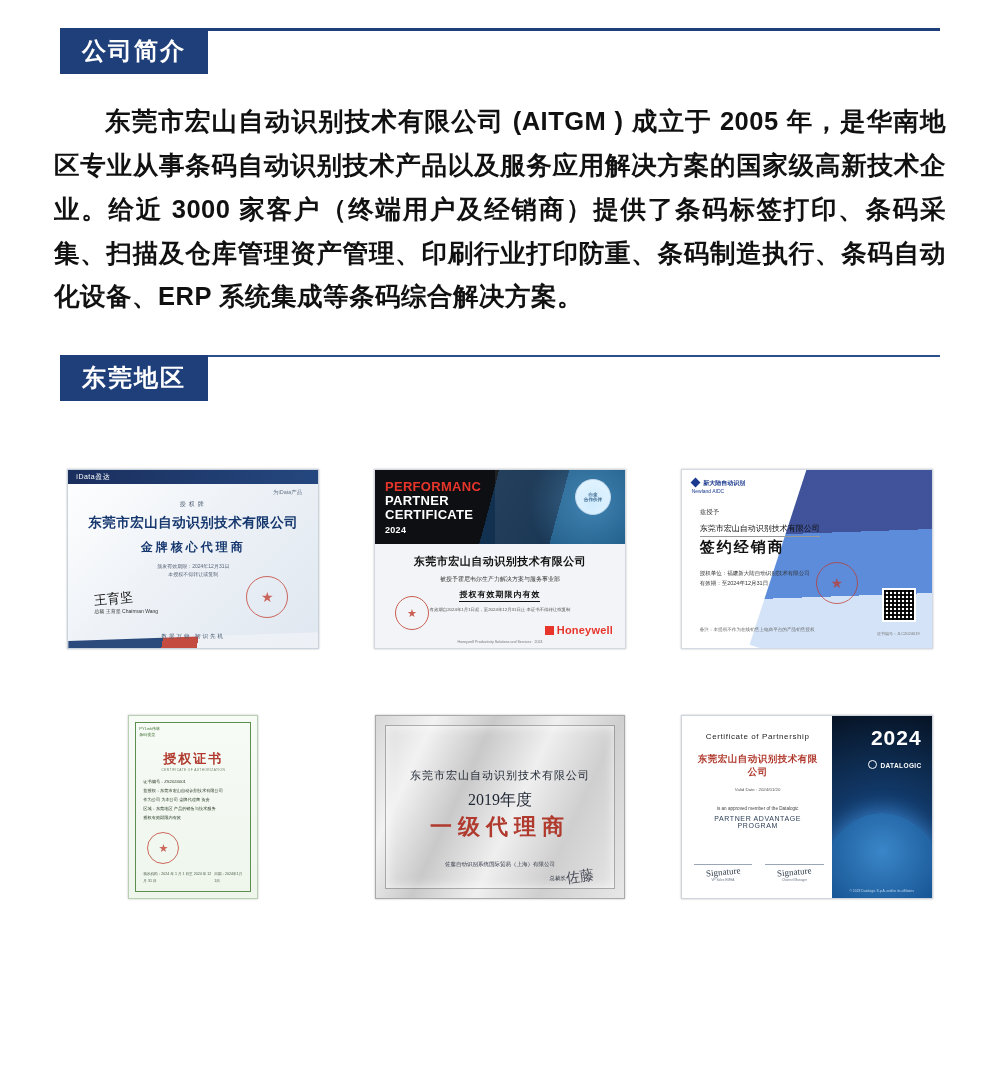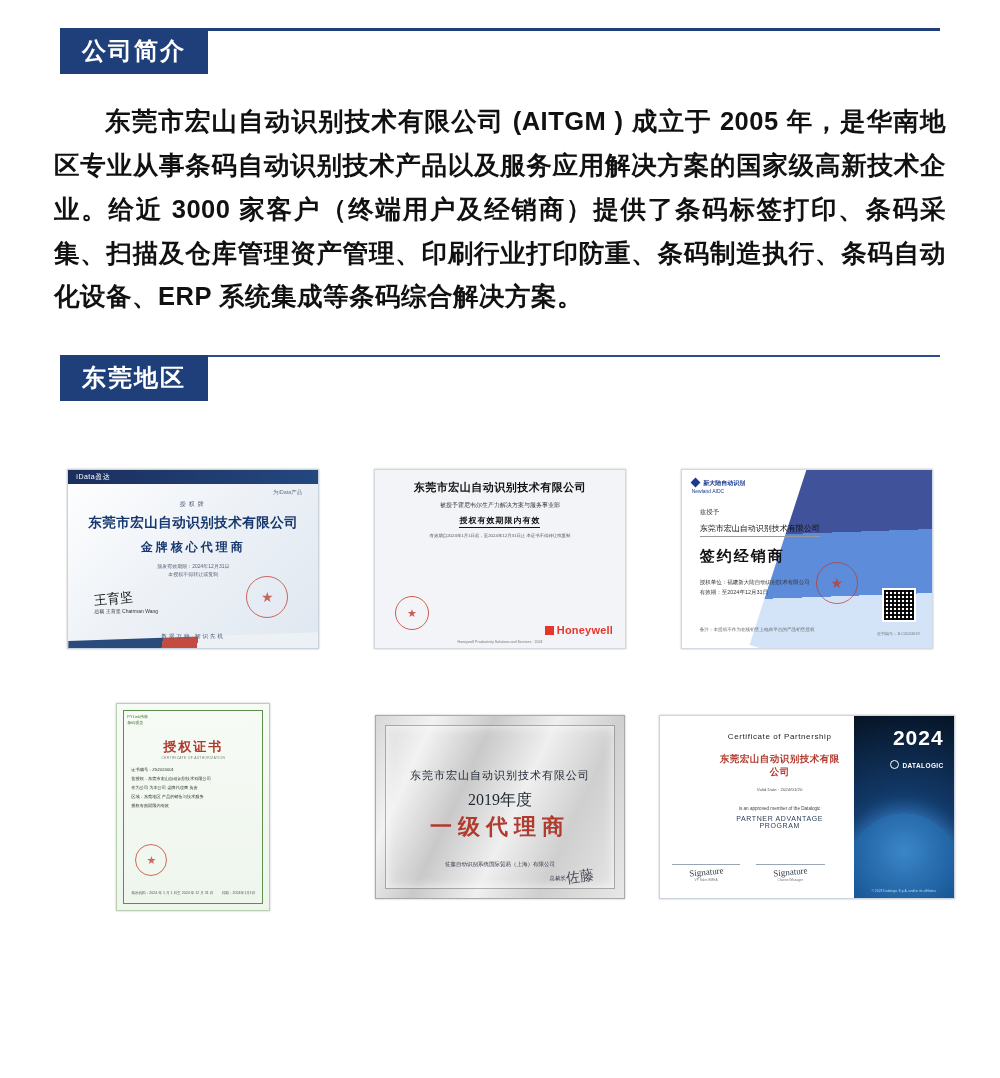--- a/index.html
+++ b/index.html
@@ -233,21 +233,21 @@
   .c3 .logo .diamond {
     display: inline-block; width: 7px; height: 7px; background: #1b3a8f;
     transform: rotate(45deg); margin-right: 3px; vertical-align: -1px;
   }
   .c3 .body { position: absolute; left: 18px; top: 38px; right: 18px; }
   .c3 .zi { font-size: 6.5px; color: #333; }
   .c3 .cn-name {
     font-size: 8px; color: #111; margin-top: 6px;
     border-bottom: .5px solid #999; display: inline-block; padding-bottom: 2px;
   }
-  .c3 .award { font-size: 15px; font-weight: bold; color: #111; margin-top: 10px; letter-spacing: 2px; }
+  .c3 .award { font-size: 15px; font-weight: bold; color: #111; margin-top: 1px; letter-spacing: 2px; }
   .c3 .meta { font-size: 5.5px; color: #333; margin-top: 12px; line-height: 1.8; }
   .c3 .note { position: absolute; left: 18px; bottom: 16px; font-size: 4.6px; color: #666; }
   .c3 .qr {
     position: absolute; right: 16px; bottom: 26px;
     width: 30px; height: 30px;
     background:
       repeating-linear-gradient(0deg,#111 0 2px, #fff 2px 4px),
       repeating-linear-gradient(90deg,#111 0 2px, #fff 2px 4px);
     background-blend-mode: multiply;
     border: 2px solid #fff;
@@ -258,21 +258,21 @@
     border: 1.4px solid #c0392b; color: #c0392b; opacity: .72;
     display: flex; align-items: center; justify-content: center; font-size: 14px;
   }
   .c3 .sn { position: absolute; right: 12px; bottom: 12px; font-size: 4px; color: #777; }
 
   
   .c4 {
     width: 128px; height: 182px;
     background: linear-gradient(#f7fbf6,#eef6ec);
     border: 1px solid #b9cfb4;
-    padding: 12px;
+    padding: 0;
     position: relative;
   }
   .c4 .inner {
     position: absolute; inset: 6px;
     border: 1.5px double #5c8f4e;
   }
   .c4 .brand { position: absolute; left: 10px; top: 10px; font-size: 4px; color: #4a7a3e; line-height: 1.4;}
   .c4 .title {
     position: absolute; left: 0; right: 0; top: 34px; text-align: center;
     font-size: 13px; font-weight: bold; color: #b03a2e; letter-spacing: 2px;
@@ -344,21 +344,20 @@
     font-family: "Liberation Serif", serif; opacity: .8;
   }
 
   
   .c6 {
     width: 250px; height: 182px;
     background: #ffffff;
     border: 1px solid #cdd4dd;
     position: relative;
     display: flex;
-    padding-left: 44px;
   }
   .c6 .left {
     flex: 1 1 60%;
     padding: 16px 10px 10px 12px;
     text-align: center;
   }
   .c6 .right {
     flex: 0 0 40%;
     background:
       radial-gradient(circle at 50% 78%, #2b6fb5 0%, #123a6a 42%, #061324 100%);
@@ -445,20 +444,30 @@
         <div>总裁 王育坚 Chairman Wang</div>
       </div>
       <div class="seal">★</div>
       <div class="stripe"></div>
       <div class="footline">数据万物 智识先机</div>
     </div>
   </div>
 
   <div class="cert-cell">
     <div class="cert c2">
+      <div class="hero">
+        <div class="perf">
+          <span>PERFORMANC</span><br>
+          <span class="w" style="white-space:pre-line">PARTNER
+CERTIFICATE</span><br>
+          <span class="yr">2024</span>
+        </div>
+        <div class="badge" style="white-space:pre-line">白金
+合作伙伴</div>
+      </div>
       <div class="body">
         <div class="cn-name">东莞市宏山自动识别技术有限公司</div>
         <div class="cn-line">被授予霍尼韦尔生产力解决方案与服务事业部</div>
         <div class="cn-award">授权有效期限内有效</div>
         <div class="cn-small">有效期自2024年1月1日起，至2024年12月31日止 本证书不得转让或复制</div>
       </div>
       <div class="stamp">★</div>
       <div class="hw"><span class="bar"></span><span>Honeywell</span></div>
       <div class="footnote">Honeywell Productivity Solutions and Services · 2024</div>
     </div>

